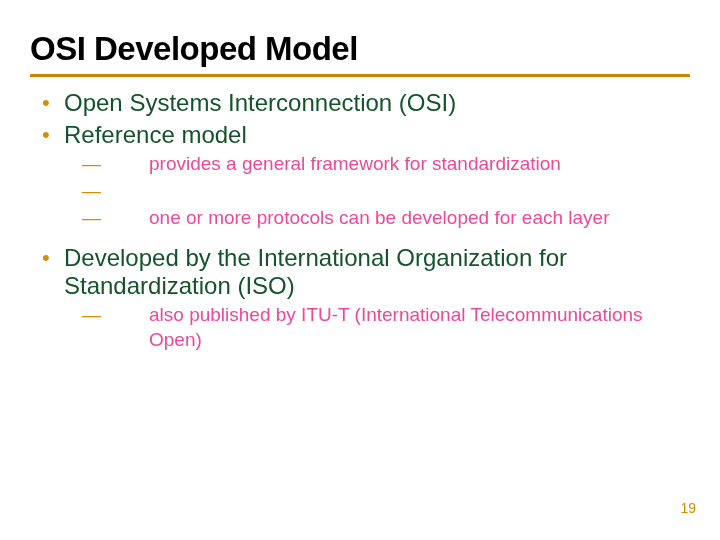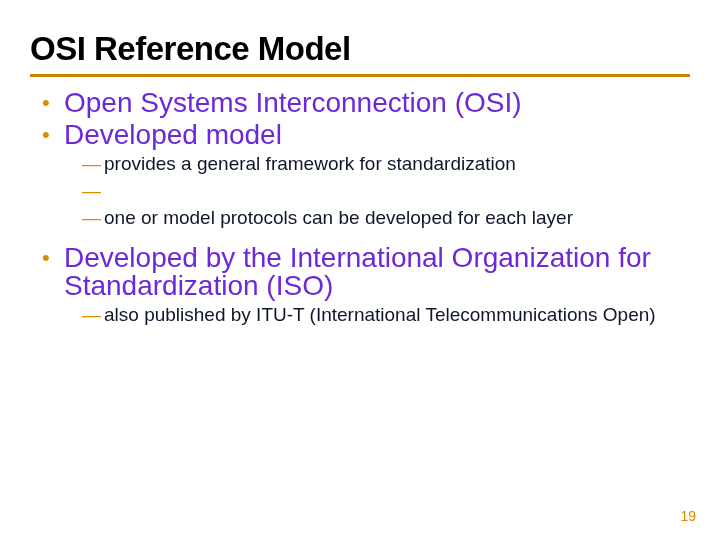--- a/index.html
+++ b/index.html
@@ -30,76 +30,77 @@
   }
   .l1-bullet {
     color: #d98c00;
     font-size: 22px;
     line-height: 28px;
     width: 22px;
     flex-shrink: 0;
     text-align: left;
   }
   .l1-text {
-    font-size: 28px;
+    font-size: 24px;
     line-height: 28px;
-    color: #6d28d9;
+    color: #14532d;
   }
   .l2 {
     display: flex;
     margin: 2px 0 0 52px;
     padding-right: 20px;
   }
   .l2-dash {
     color: #d98c00;
     font-size: 19px;
     line-height: 25px;
     width: 22px;
     flex-shrink: 0;
   }
   .l2-text {
     font-size: 19px;
     line-height: 25px;
-    color: #0f172a;
+    color: #ec4899;
+    margin-left: 45px;
   }
   .gap { height: 10px; }
   .pagenum {
     position: absolute;
-    bottom: 16px;
+    bottom: 24px;
     right: 24px;
     color: #d98c00;
     font-size: 14px;
   }
 </style>
 </head>
 <body>
 
-<h1 class="title">OSI Reference Model</h1>
+<h1 class="title">OSI Developed Model</h1>
 <hr class="rule">
 
 <div class="l1">
   <span class="l1-bullet">•</span>
   <span class="l1-text">Open Systems Interconnection (OSI)</span>
 </div>
 
 <div class="l1">
   <span class="l1-bullet">•</span>
-  <span class="l1-text">Developed model</span>
+  <span class="l1-text">Reference model</span>
 </div>
 
 <div class="l2">
   <span class="l2-dash">—</span>
   <span class="l2-text">provides a general framework for standardization</span>
 </div>
 <div class="l2">
   <span class="l2-dash">—</span>
 </div>
 <div class="l2">
   <span class="l2-dash">—</span>
-  <span class="l2-text">one or model protocols can be developed for each layer</span>
+  <span class="l2-text">one or more protocols can be developed for each layer</span>
 </div>
 
 <div class="gap"></div>
 
 <div class="l1">
   <span class="l1-bullet">•</span>
   <span class="l1-text">Developed by the International Organization for Standardization (ISO)</span>
 </div>
 
 <div class="l2">

